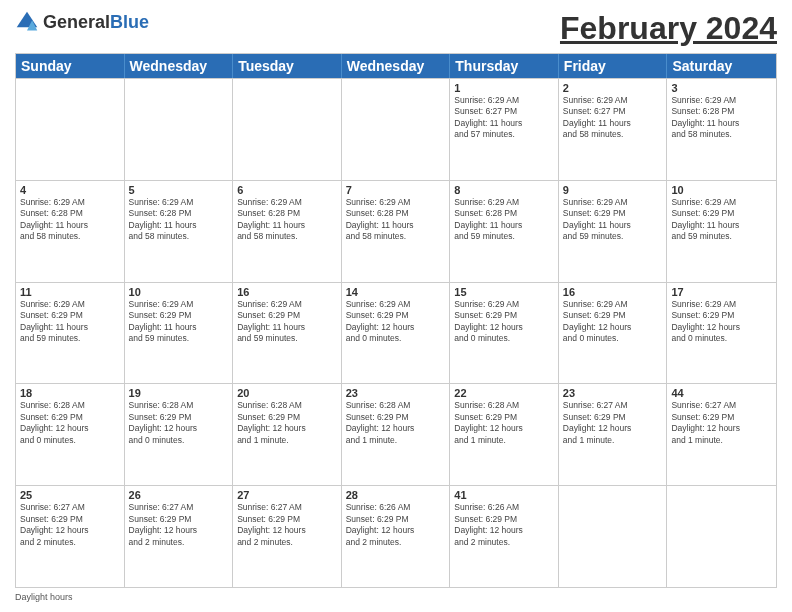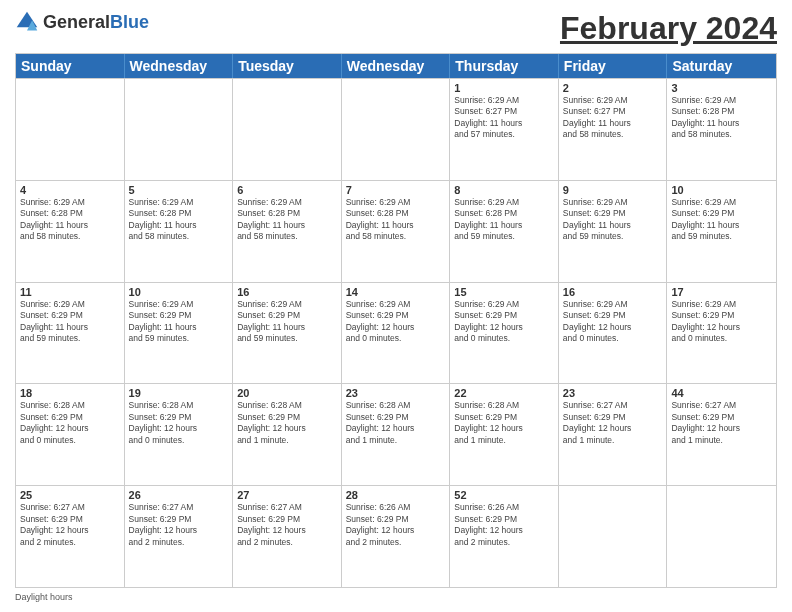--- a/index.html
+++ b/index.html
@@ -348,21 +348,21 @@
 and 2 minutes.</div>
           </div>
           <div class="cal-cell">
             <span class="day-num">28</span>
             <div class="day-info" style="white-space: pre-line;">Sunrise: 6:26 AM
 Sunset: 6:29 PM
 Daylight: 12 hours
 and 2 minutes.</div>
           </div>
           <div class="cal-cell">
-            <span class="day-num">52</span>
+            <span class="day-num">41</span>
             <div class="day-info" style="white-space: pre-line;">Sunrise: 6:26 AM
 Sunset: 6:29 PM
 Daylight: 12 hours
 and 2 minutes.</div>
           </div>
           <div class="cal-cell empty"></div>
           <div class="cal-cell empty"></div>
         </div>
       </div>
   </div>

